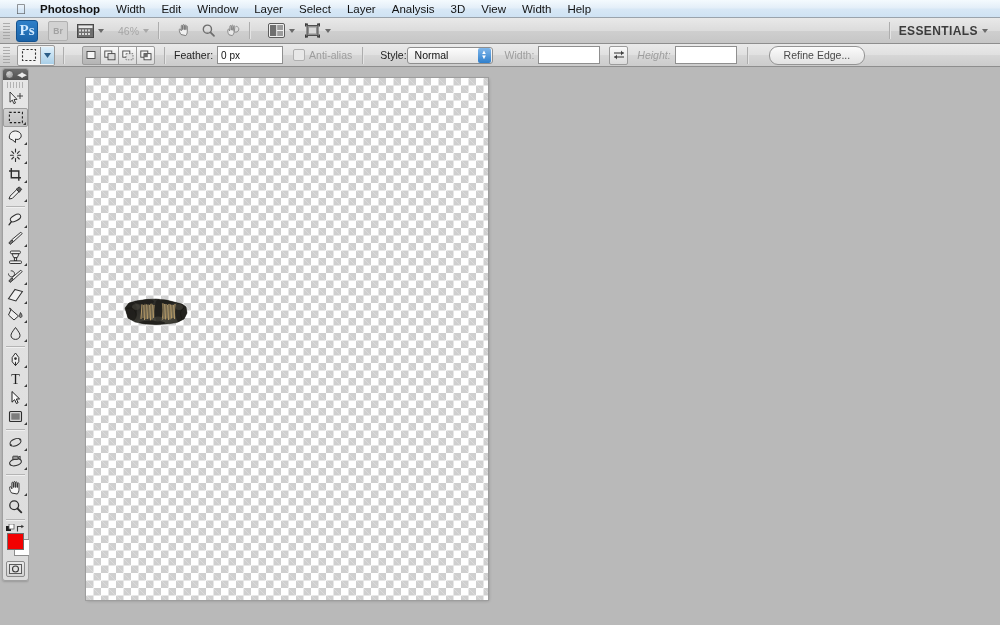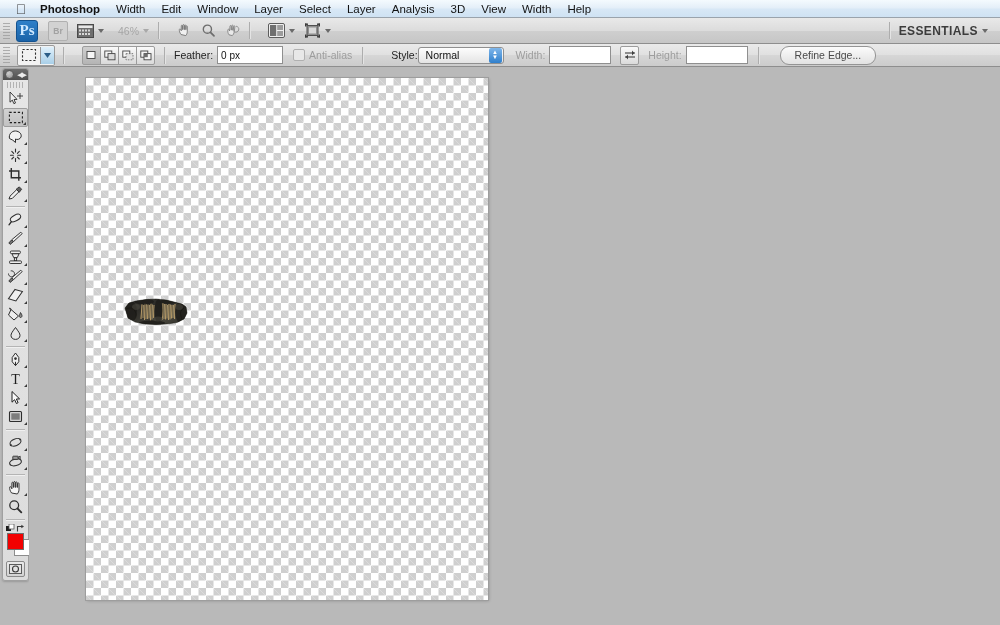--- a/index.html
+++ b/index.html
@@ -361,21 +361,21 @@
     <div class="vsep" style="margin:0 9px;"></div>
 
     <div class="lbl" style="margin-left:0;">Feather:</div>
     <div class="txtfield" style="width:58px;">0 px</div>
 
     <div class="cbox"></div>
     <div class="lbl dim" style="margin-left:4px;">Anti-alias</div>
 
     <div class="vsep" style="margin:0 10px;"></div>
 
-    <div class="lbl" style="margin-left:18px;">Style:</div>
+    <div class="lbl" style="margin-left:7px;">Style:</div>
     <div class="selbox">
       <span class="val">Normal</span>
       <span class="stepper">
         <span>▲</span>
           <span>▼</span>
       </span>
     </div>
 
     <div class="lbl dim" style="margin-left:12px;">Width:</div>
     <div class="txtfield" style="width:54px;"></div>
@@ -384,21 +384,21 @@
       <span>
         <svg width="12" height="12" viewBox="0 0 12 12">
           <line x1="1" y1="4" x2="11" y2="4" stroke="#3f3f3f" stroke-width="1.1"></line>
           <line x1="1" y1="8" x2="11" y2="8" stroke="#3f3f3f" stroke-width="1.1"></line>
           <path d="M8 1.6 L10.3 4 L8 6.4 Z" fill="#3f3f3f"></path>
           <path d="M4 5.6 L1.7 8 L4 10.4 Z" fill="#3f3f3f"></path>
         </svg>
       </span>
     </div>
 
-    <div class="lbl dim" style="margin-left:9px;">Height:</div>
+    <div class="lbl dim" style="margin-left:9px;font-style:italic;">Height:</div>
     <div class="txtfield" style="width:54px;"></div>
 
     <div class="vsep" style="margin:0 10px;"></div>
 
     <div class="refine">Refine Edge...</div>
   </div>
 
   <div class="toolbox">
     <div class="tb-head">
       <span class="tb-dot"></span>

